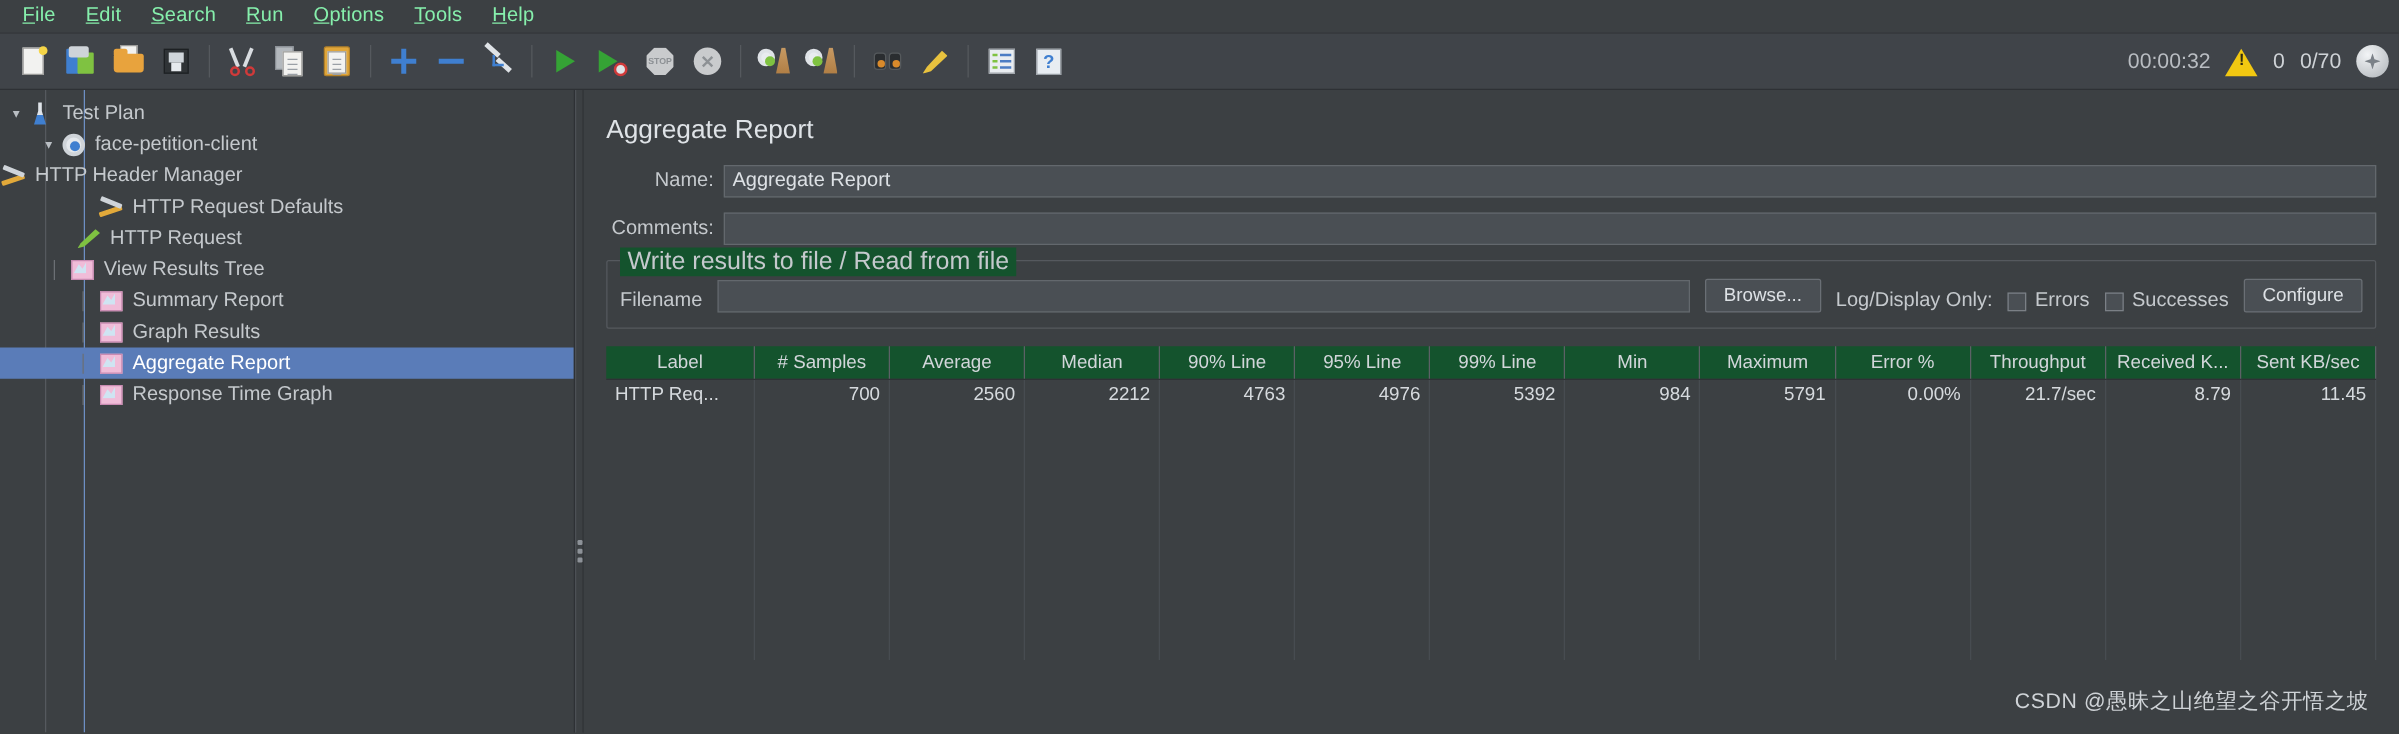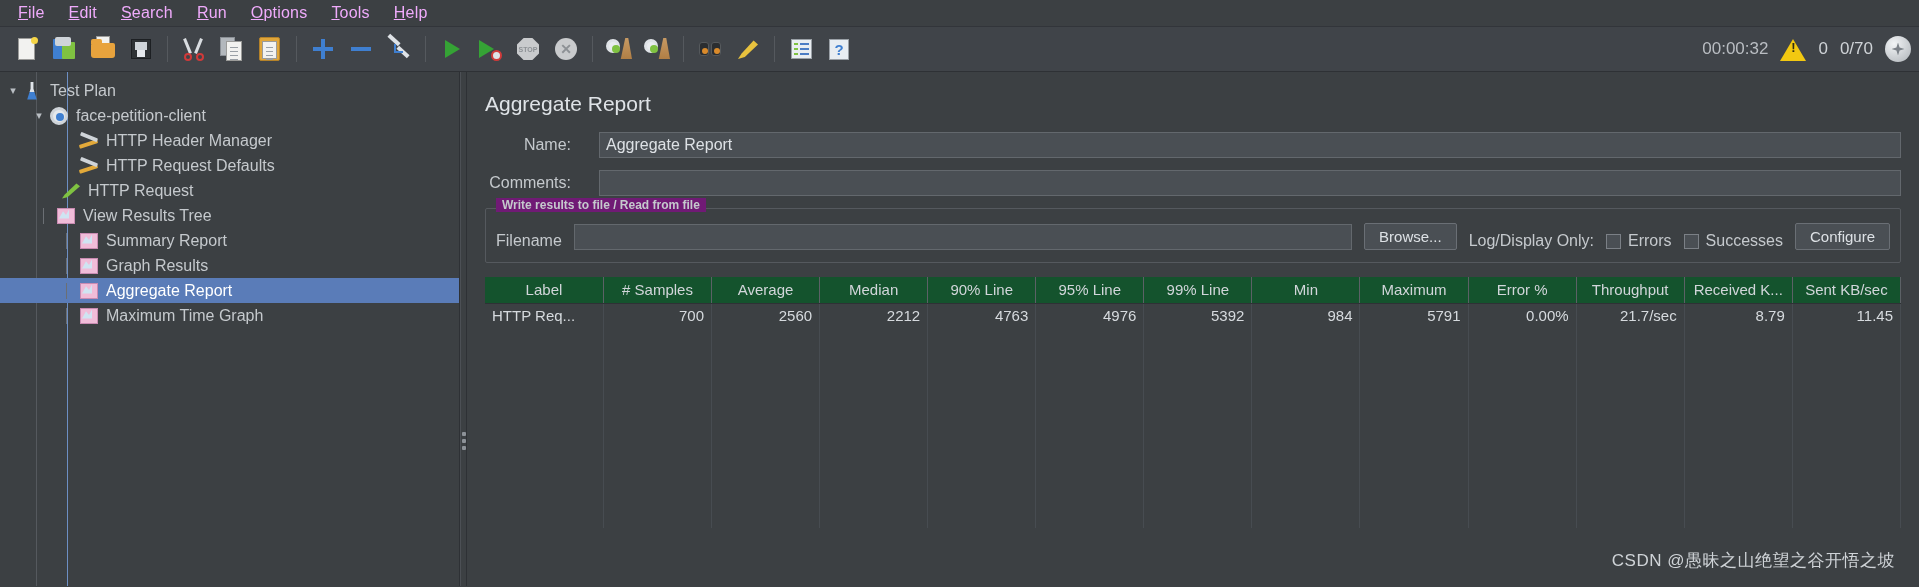--- a/index.html
+++ b/index.html
@@ -14,21 +14,21 @@
   
   .menubar {
     height: 27px;
     background: #3c4043;
     display: flex;
     align-items: center;
     padding-left: 6px;
     border-bottom: 1px solid #32353a;
   }
   .menu-item {
-    color: #f0abfc;
+    color: #86efac;
     font-size: 16px;
     padding: 2px 12px;
     letter-spacing: .2px;
     white-space: nowrap;
   }
   .menu-item .mn { text-decoration: underline; }
 
   
   .toolbar {
     height: 45px;
@@ -148,36 +148,36 @@
     border-left: 1px solid #4c5055; border-right: 1px solid #2e3135;
     position: relative;
   }
   .handle-dots { position:absolute; top: 360px; display:flex; flex-direction:column; gap:3px; }
   .handle-dots span{width:4px;height:4px;background:#8d9298;border-radius:1px;display:block;}
 
   
   .panel { flex: 1; background: #3c4043; padding: 14px 18px 0 18px; overflow: hidden; position: relative; }
   .panel-title { color: #dfe3e7; font-size: 21px; margin: 6px 0 16px 0; }
   .form-row { display: flex; align-items: center; margin-bottom: 12px; }
-  .form-label { color: #c5c9cd; font-size: 16px; width: 86px; text-align: right; margin-right: 28px; }
+  .form-label { color: #c5c9cd; font-size: 16px; width: 86px; text-align: right; margin-right: 8px; }
   .field {
     flex: 1; height: 26px; background: #4a4f54;
     border: 1px solid #63686d; color: #dde1e5;
     font-size: 16px; padding: 0 6px; line-height: 24px;
     font-family: "Liberation Sans", sans-serif;
   }
   .group {
     border: 1px solid #55595e; border-radius: 2px;
     margin-top: 10px; padding: 14px 10px 12px 10px;
     position: relative;
   }
   .group-title {
     position: absolute; top: -11px; left: 10px;
-    background: #701a75; padding: 0 6px;
-    color: #c5c9cd; font-size: 12px; font-weight: bold;
+    background: #14532d; padding: 0 6px;
+    color: #c5c9cd; font-size: 20px;
   }
   .file-row { display: flex; align-items: flex-end; gap: 12px; }
   .file-label { color: #c5c9cd; font-size: 16px; }
   .file-input { flex: 1; height: 26px; background: #4a4f54; border: 1px solid #63686d; }
   .btn {
     background: #4a4f54; border: 1px solid #6a6f75; color: #dde1e5;
     font-size: 15px; padding: 4px 14px; border-radius: 2px;
     font-family: "Liberation Sans", sans-serif;
   }
   .chk-label { color: #c5c9cd; font-size: 16px; display: flex; align-items: center; gap: 7px; }
@@ -367,21 +367,21 @@
     </div>
 
     <div class="tree-row" style="padding-left:30px">
       <span class="twisty">▾</span>
       <span class="tree-icon">
           <i class="ti-gear"></i>
         </span>
       <span>face-petition-client</span>
     </div>
 
-    <div class="tree-row" style="padding-left:78px">
+    <div class="tree-row" style="">
       <span class="tree-icon">
           <i class="ti-tools"></i>
         </span>
       <span>HTTP Header Manager</span>
     </div>
 
     <div class="tree-row" style="padding-left:78px">
       <span class="tree-icon">
           <i class="ti-tools"></i>
         </span>
@@ -425,21 +425,21 @@
           <i class="child-tick"></i>
         </span>
       <span>Aggregate Report</span>
     </div>
 
     <div class="tree-row" style="padding-left:78px">
       <span class="tree-icon">
           <i class="ti-chart"></i>
           <i class="child-tick"></i>
         </span>
-      <span>Maximum Time Graph</span>
+      <span>Response Time Graph</span>
     </div>
   </div>
 
   <div class="splitter">
     <div class="handle-dots">
       <span></span>
         <span></span>
         <span></span>
     </div>
   </div>

